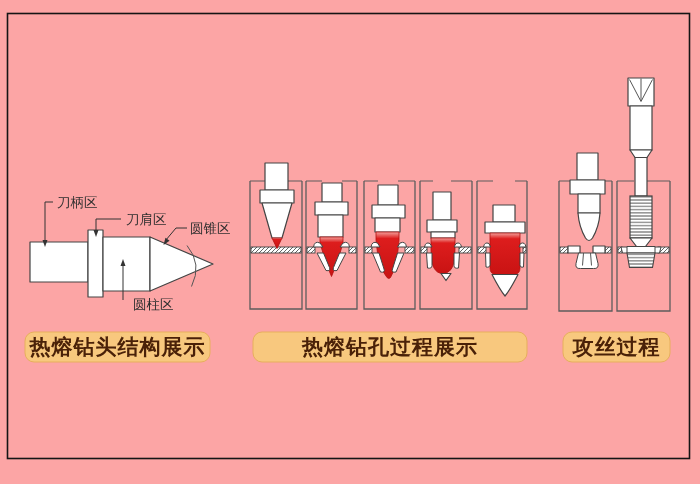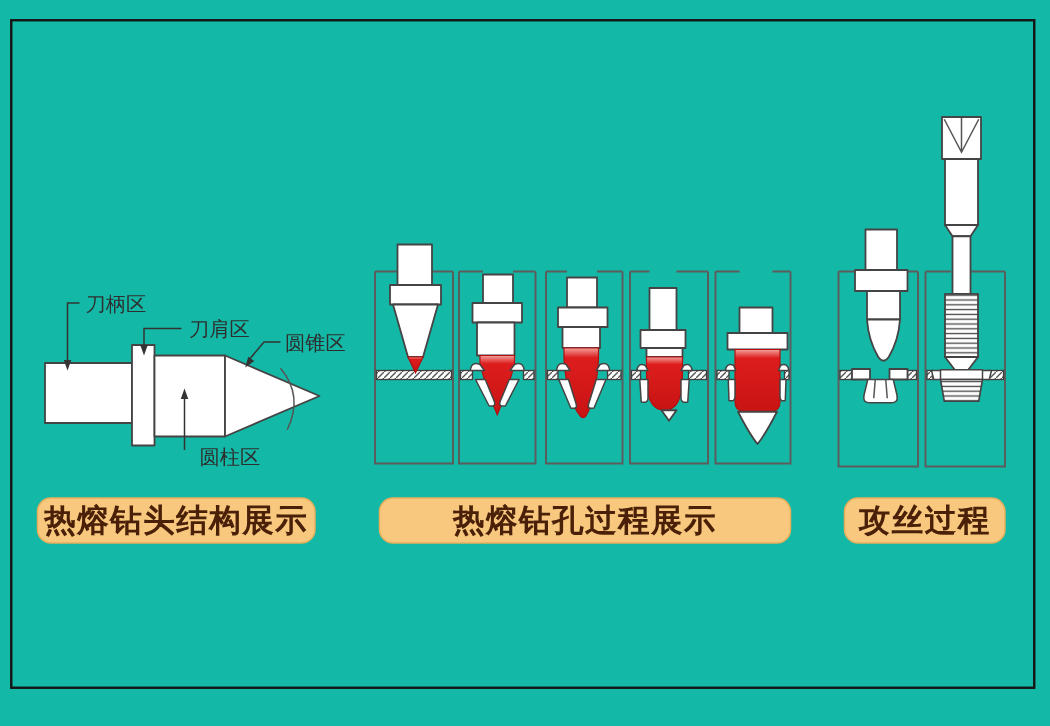--- a/index.html
+++ b/index.html
@@ -1,16 +1,16 @@
 <!DOCTYPE html>
 <html><head>
 <meta charset="utf-8">
 <style>
   html,body{margin:0;padding:0;background:#ffffff;}
-  .canvas{width:700px;height:484px;position:relative;background:#14b8a6;font-family:"Liberation Sans","DejaVu Sans",sans-serif;}
+  .canvas{width:700px;height:484px;position:relative;background:#fca5a5;font-family:"Liberation Sans","DejaVu Sans",sans-serif;}
   svg{display:block;}
   .outline{stroke:#444;stroke-width:1.2;fill:#fff;stroke-linejoin:round;}
   .wall{stroke:#5c5c5c;stroke-width:1.3;fill:none;}
   .topseg{stroke:#5c5c5c;stroke-width:1.2;fill:none;}
   .sheet{stroke:#3f3f3f;stroke-width:0.9;}
   .burr{fill:#fff;stroke:#444;stroke-width:1;stroke-linejoin:round;}
   .red{stroke:#b31010;stroke-width:0.8;}
   .thin{stroke:#555;stroke-width:1;fill:none;}
   .leader{stroke:#333;stroke-width:1;fill:none;}
   .arrow{fill:#333;}

